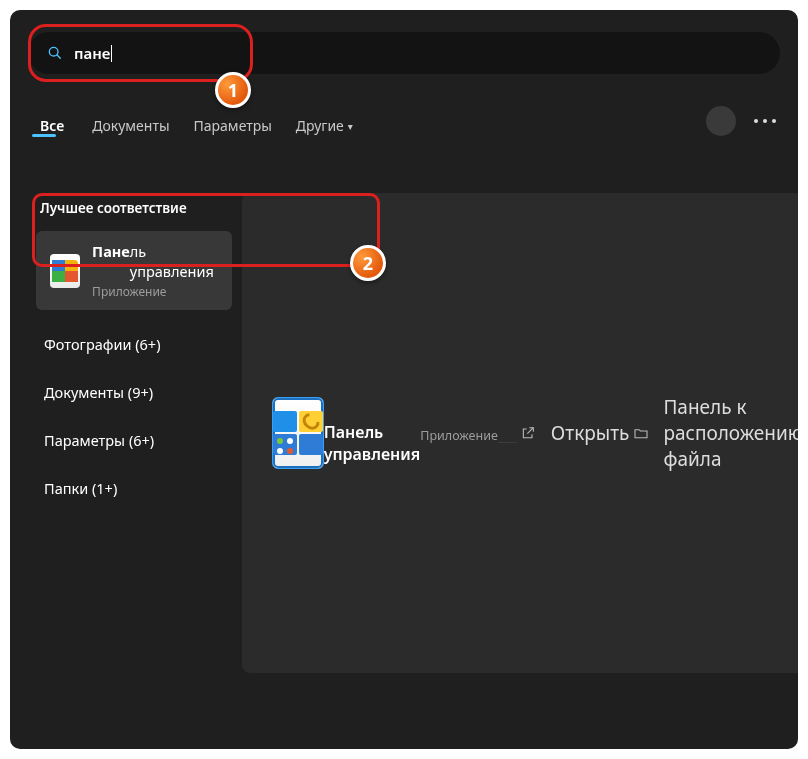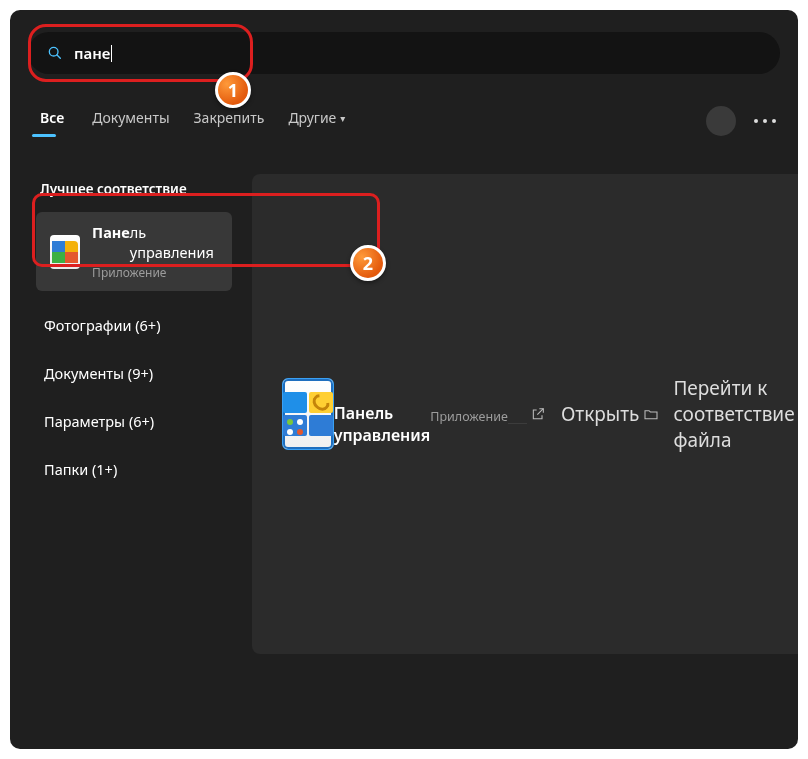--- a/index.html
+++ b/index.html
@@ -55,21 +55,21 @@
     background: radial-gradient(circle at 30% 30%, #ff9a3a, #e35a0d 70%);
     border: 3px solid #fff;
     display:flex; align-items:center; justify-content:center;
     font-weight: 700; font-size: 18px; color:#fff;
     box-shadow: 0 2px 4px rgba(0,0,0,.4);
   }
   .badge1 { left: 205px; top: 62px; }
   .badge2 { left: 340px; top: 235px; }
 
   .tabs {
-    margin-top: 28px;
+    margin-top: 36px;
     display:flex; align-items:center;
     gap: 4px;
     padding: 0 2px;
   }
   .tab {
     font-size: 14px;
     color: #c8c8c8;
     padding: 6px 10px;
     border-radius: 4px;
     cursor: pointer;
@@ -89,21 +89,21 @@
   .chev { font-size:10px; color:#c8c8c8; }
 
   .right-icons {
     position:absolute; right:22px; top:96px;
     display:flex; align-items:center; gap:18px;
   }
   .avatar { width:30px; height:30px; border-radius:50%; background:#3a3a3a; }
   .more { width:22px; display:flex; justify-content:space-between; color:#ddd; font-size:4px; letter-spacing:1px;}
   .more span{ width:4px; height:4px; background:#ddd; border-radius:50%; }
 
-  .content { display:flex; margin-top: 41px; gap: 20px; }
+  .content { display:flex; margin-top: 52px; gap: 10px; }
   .left-col { width: 360px; padding-left: 8px;}
   .section-label { font-size:13.5px; color:#fff; font-weight:600; margin: 6px 0 14px 4px;}
   .best-item {
     background:#383838;
     border-radius:6px;
     padding: 10px 14px;
     display:flex; align-items:center; gap:12px;
     cursor:pointer;
   }
   .best-icon {
@@ -187,21 +187,21 @@
     <span class="search-text">
       <span class="bold">пане</span>
         <span></span>
         <span class="caret"></span>
     </span>
   </div>
 
   <div class="tabs">
     <div class="tab active">Все</div>
     <div class="tab">Документы</div>
-    <div class="tab">Закрепить</div>
+    <div class="tab">Параметры</div>
     <div class="tab">
       <span>Другие</span>
       <span class="chev">▾</span>
     </div>
   </div>
   <div class="tab-underline"></div>
 
   <div class="right-icons">
     <div class="avatar"></div>
     <div class="more">
@@ -275,21 +275,21 @@
             </svg>
         </span>
         <span>Открыть</span>
       </div>
       <div class="action">
         <span class="ico">
           <svg viewBox="0 0 24 24">
               <path d="M3 7h6l2 2h10v10H3z"></path>
             </svg>
         </span>
-        <span>Перейти к соответствие файла</span>
+        <span>Панель к расположению файла</span>
       </div>
       <div class="action">
         <span class="ico">
           <svg viewBox="0 0 24 24">
               <path d="M9 3l6 6-3 3 3 6-3-3-6 3 3-6-3-3z" transform="rotate(45 12 12)"></path>
             </svg>
         </span>
       </div>
     </div>
   </div>

